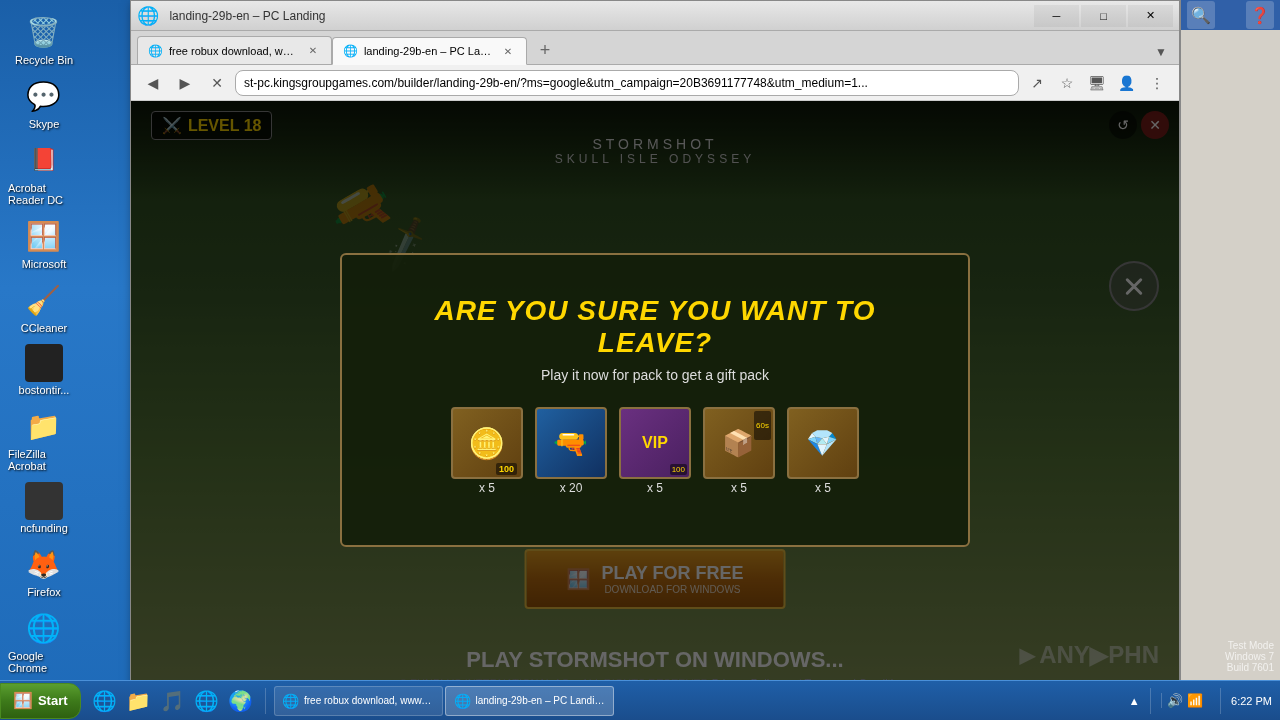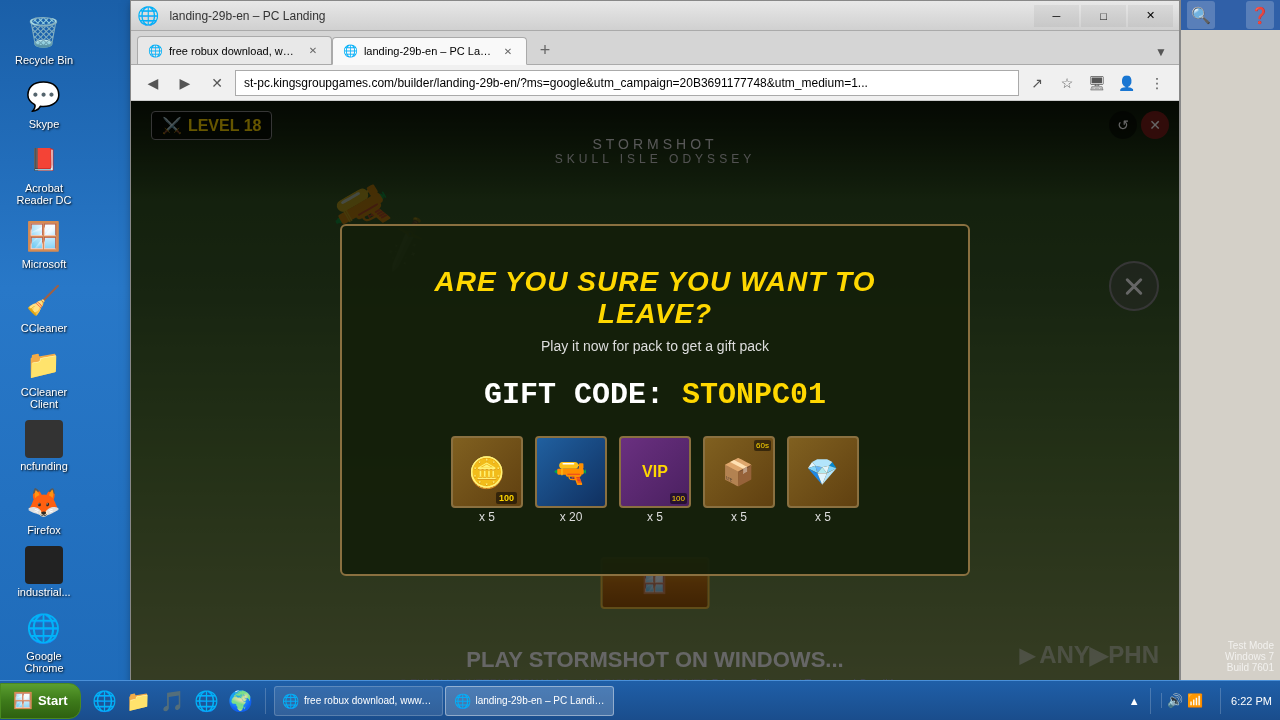--- a/index.html
+++ b/index.html
@@ -49,21 +49,20 @@
       display: flex;
       align-items: center;
       justify-content: center;
       font-size: 28px;
       margin-bottom: 2px;
     }
 
     .icon-label {
       font-size: 11px;
       color: white;
-      text-align: center;
       text-shadow: 1px 1px 2px black;
       word-break: break-word;
       max-width: 76px;
     }
 
     
     .taskbar {
       position: absolute;
       bottom: 0;
       left: 0;
@@ -242,21 +241,21 @@
       font-size: 14px;
       color: #555;
       border-radius: 3px;
     }
     .nav-btn:disabled { color: #bbb; cursor: default; }
 
     .address-bar {
       flex: 1;
       height: 26px;
       border: 1px solid #aaa;
-      border-radius: 0;
+      border-radius: 8px;
       padding: 0 8px;
       font-size: 12px;
       background: white;
       outline: none;
     }
 
     .toolbar-icons {
       display: flex;
       align-items: center;
       gap: 2px;
@@ -646,34 +645,34 @@
     </div>
     <div class="desktop-icon">
       <div class="icon-img">🪟</div>
       <div class="icon-label">Microsoft</div>
     </div>
     <div class="desktop-icon">
       <div class="icon-img">🧹</div>
       <div class="icon-label">CCleaner</div>
     </div>
     <div class="desktop-icon">
+      <div class="icon-img" style="background:#222;border-radius:4px;width:38px;height:38px;"></div>
+      <div class="icon-label">bostontir...</div>
+    </div>
+    <div class="desktop-icon">
       <div class="icon-img" style="color:#e84040;">📁</div>
-      <div class="icon-label">CCleaner Client</div>
+      <div class="icon-label">FileZilla Acrobat</div>
     </div>
     <div class="desktop-icon">
       <div class="icon-img" style="background:#333;border-radius:4px;width:38px;height:38px;"></div>
       <div class="icon-label">ncfunding</div>
     </div>
     <div class="desktop-icon">
       <div class="icon-img">🦊</div>
       <div class="icon-label">Firefox</div>
-    </div>
-    <div class="desktop-icon">
-      <div class="icon-img" style="background:#222;border-radius:4px;width:38px;height:38px;"></div>
-      <div class="icon-label">industrial...</div>
     </div>
     <div class="desktop-icon">
       <div class="icon-img">🌐</div>
       <div class="icon-label">Google Chrome</div>
     </div>
 
   </div>
 
   <div class="browser-window">
 
@@ -742,23 +741,20 @@
         <div style="position:absolute;top:120px;left:250px;font-size:40px;opacity:0.5;transform:rotate(-20deg);">🗡️</div>
 
         <div class="game-close-btn"></div>
 
         <div class="game-overlay"></div>
 
         <div class="dialog-box">
           <div class="dialog-title">ARE YOU SURE YOU WANT TO LEAVE?</div>
           <div class="dialog-subtitle">Play it now for pack to get a gift pack</div>
 
-          <div class="gift-code-line">
-            <span>GIFT CODE: </span><span class="gift-code-value">STONPC01</span>
-          </div>
 
           <div class="items-row">
 
             <div class="item-box">
               <div class="item-icon gold">
                 <span style="font-size:30px;">🪙</span>
                 <div style="position:absolute;bottom:2px;right:4px;font-size:9px;color:#ffd700;font-weight:bold;background:rgba(0,0,0,0.5);padding:1px 3px;border-radius:2px;">100</div>
               </div>
               <div class="item-count">x 5</div>
             </div>
@@ -775,37 +771,41 @@
                 <span style="font-size:16px;font-weight:bold;color:#ffd700;">VIP</span>
                 <div style="position:absolute;bottom:2px;right:2px;font-size:8px;color:#ffd700;background:rgba(0,0,0,0.5);padding:1px 2px;border-radius:2px;">100</div>
               </div>
               <div class="item-count">x 5</div>
             </div>
 
 
             <div class="item-box">
               <div class="item-icon gold">
                 <span style="font-size:26px;">📦</span>
-                <div style="position:absolute;top:2px;right:2px;font-size:8px;color:#ffd700;background:rgba(0,0,0,0.5);padding:1px 2px;border-radius:2px;">60s</div>
+                <div style="position:absolute;top:2px;right:2px;font-size:8px;color:#ffd700;background:rgba(0,0,0,0.5);padding:10px 2px;border-radius:2px;">60s</div>
               </div>
               <div class="item-count">x 5</div>
             </div>
 
             <div class="item-box">
               <div class="item-icon gold">
                 <span style="font-size:26px;">💎</span>
               </div>
               <div class="item-count">x 5</div>
             </div>
           </div>
         </div>
 
         <div class="play-btn-container">
           <button class="play-btn">
             <span style="font-size:20px;">🪟</span>
+            <div>
+              <div>PLAY FOR FREE</div>
+              <div style="font-size:10px;font-weight:normal;opacity:0.8;">DOWNLOAD FOR WINDOWS</div>
+            </div>
           </button>
         </div>
 
         <div class="footer-text" style="bottom:26px;">
           <span>PLAY STORMSHOT ON WINDOWS...</span>
         </div>
 
         <div class="copyright">
           <span>© FUNPLUS INTERNATIONAL AG – ALL RIGHTS RESERVED</span> <a>Privacy Policy</a> <span>and</span> <a>Terms and Conditions</a>
         </div>

